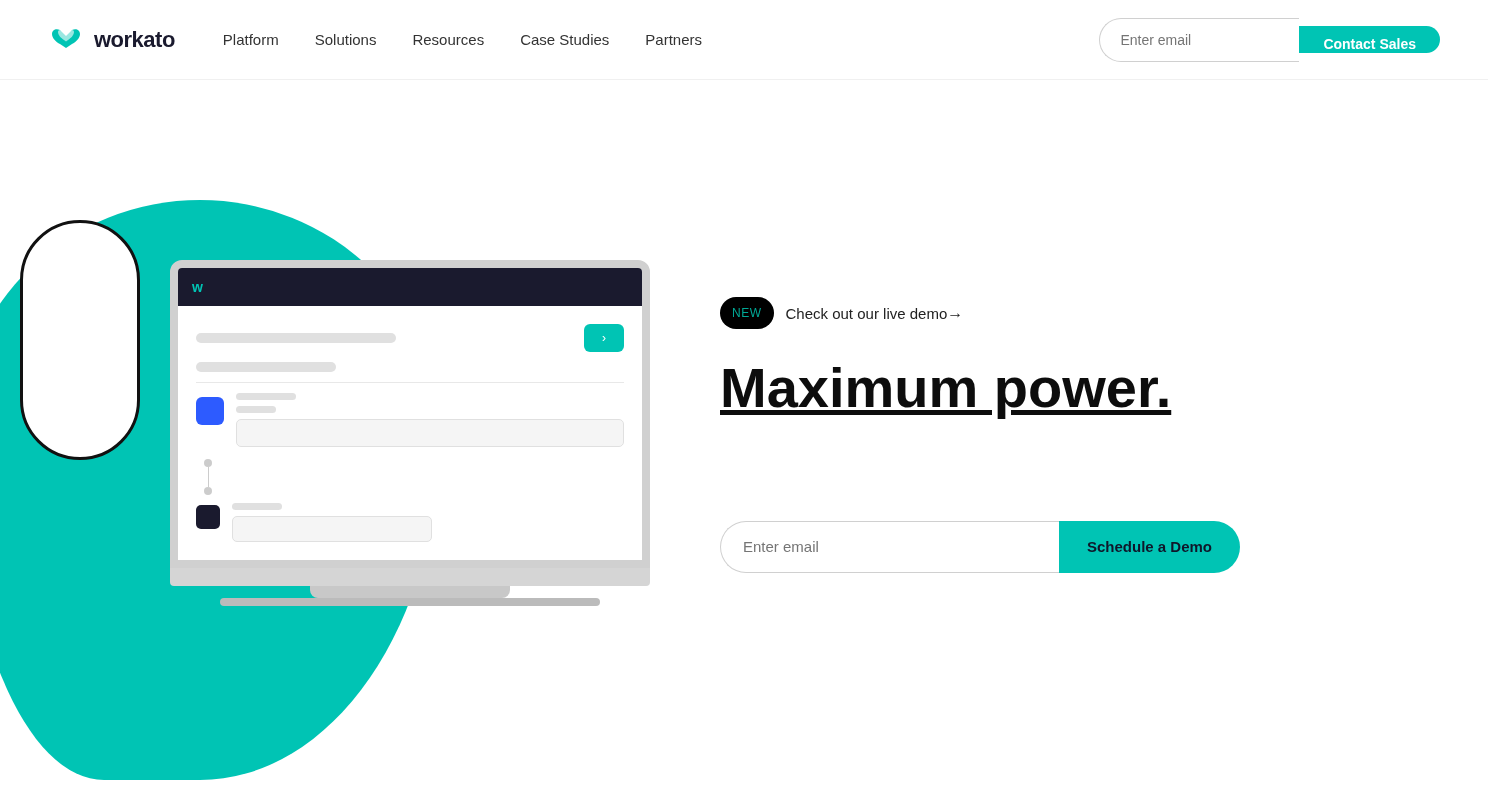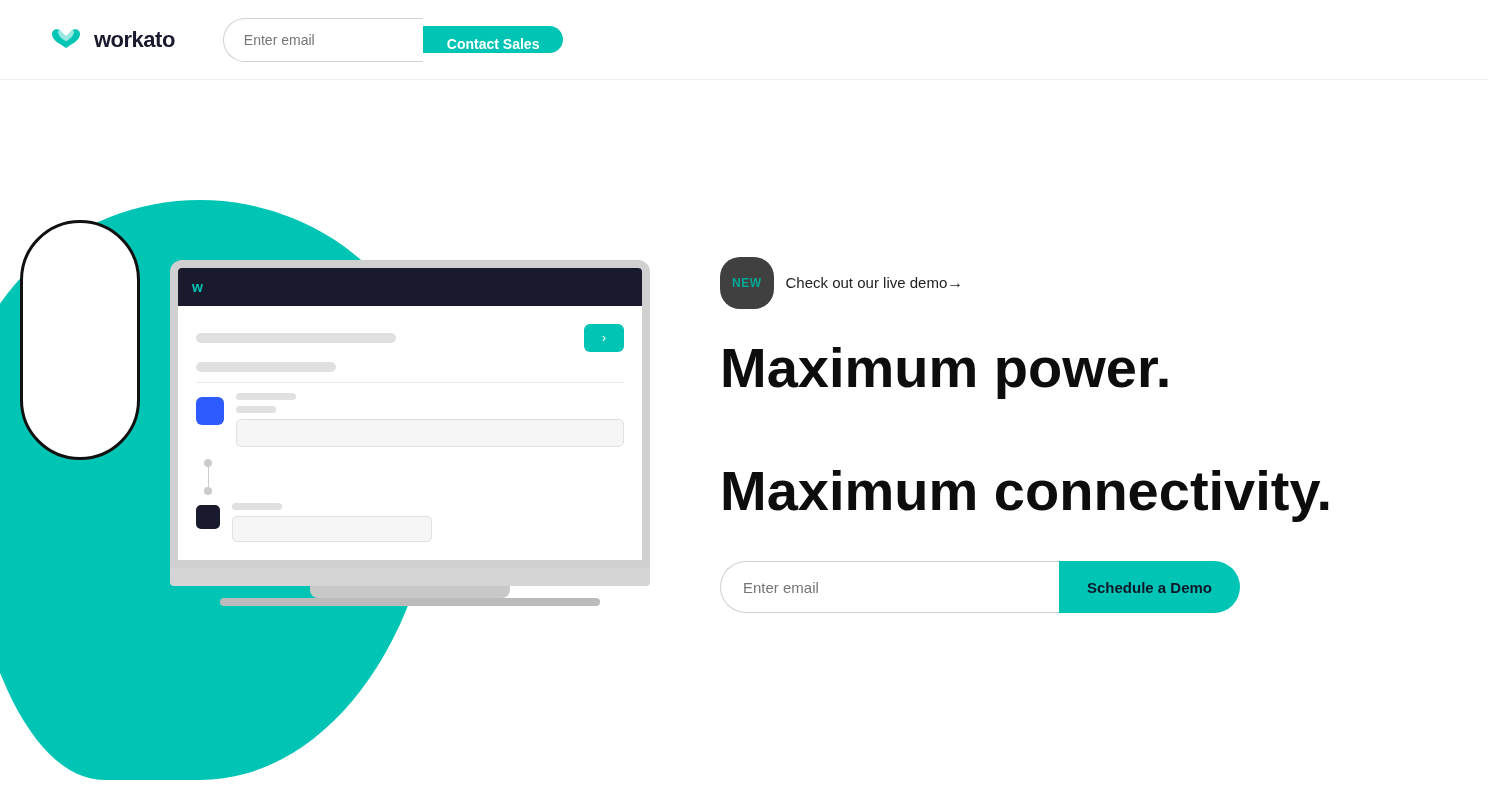--- a/index.html
+++ b/index.html
@@ -96,27 +96,27 @@
     .laptop-foot {
       width: 380px; height: 8px; background: #bbb; border-radius: 4px; margin: 0 auto;
     }
 
     
     .hero-right {
       flex: 1; padding: 0 80px 0 40px; z-index: 2;
     }
     .new-badge-row { display: flex; align-items: center; gap: 12px; margin-bottom: 28px; }
     .new-badge {
-      background: #404040; color: #00a896; font-size: 12px; font-weight: 700;
-      padding: 19px 12px; border-radius: 20px; letter-spacing: 0.5px;
+      background: #000000; color: #00a896; font-size: 12px; font-weight: 400;
+      padding: 9px 12px; border-radius: 20px; letter-spacing: 0.5px;
     }
     .live-demo-link { font-size: 15px; color: #222; display: flex; align-items: center; cursor: pointer; }
     .arrow-icon { font-size: 16px; }
 
-    .hero-headline { font-size: 56px; font-weight: 800; line-height: 1.1; color: #0d0d0d; margin-bottom: 40px; }
+    .hero-headline { font-size: 56px; font-weight: 800; line-height: 1.1; color: #0d0d0d; margin-bottom: 40px; text-decoration: underline; }
 
     .hero-cta-row { display: flex; align-items: center; max-width: 520px; }
     .hero-email-input {
       flex: 1; border: 1.5px solid #d0d0d0; border-right: none;
       border-radius: 30px 0 0 30px; padding: 14px 22px; font-size: 15px;
       outline: none; height: 52px; color: #999;
     }
     .hero-cta-btn {
       background: #00c4b4; color: #0f172a; border: none; border-radius: 0 30px 30px 0;
       padding: 14px 28px; font-size: 15px; font-weight: 600; cursor: pointer; height: 52px;
@@ -128,20 +128,27 @@
 
 <nav>
   <div class="logo-area">
     <svg class="logo-icon" viewBox="0 0 36 28" fill="none" xmlns="http://www.w3.org/2000/svg">
       <path d="M4 8 C4 4 8 2 12 4 L18 10 L24 4 C28 2 32 4 32 8 C32 12 28 16 24 18 L18 22 L12 18 C8 16 4 12 4 8Z" fill="#00c4b4"></path>
       <path d="M10 6 C10 4 12 3 14 5 L18 9 L22 5 C24 3 26 4 26 6 C26 9 23 12 20 14 L18 15.5 L16 14 C13 12 10 9 10 6Z" fill="#fff" opacity="0.6"></path>
     </svg>
     <span class="logo-text">workato</span>
   </div>
 
+  <div class="nav-links">
+    <a class="nav-link">Platform</a>
+    <a class="nav-link">Solutions</a>
+    <a class="nav-link">Resources</a>
+    <a class="nav-link">Case Studies</a>
+    <a class="nav-link">Partners</a>
+  </div>
 
   <div class="nav-right">
     <input class="nav-email-input" type="email" placeholder="Enter email" style="">
     <button class="nav-cta">Contact Sales</button>
   </div>
 </nav>
 
 <section class="hero">
 
   <div class="bg-teal-blob"></div>
@@ -199,21 +206,20 @@
       <span class="new-badge">NEW</span>
       <span class="live-demo-link">
         <span>Check out our live demo</span>
         <span class="arrow-icon">→</span>
       </span>
     </div>
 
     <h1 class="hero-headline">
       <span>Maximum power.</span><br>
       <br>
-      <span>Maximum connectivity.</span>
     </h1>
 
     <div class="hero-cta-row">
       <input class="hero-email-input" type="email" placeholder="Enter email" style="">
       <button class="hero-cta-btn">Schedule a Demo</button>
     </div>
   </div>
 </section>
 
 </body></html>

